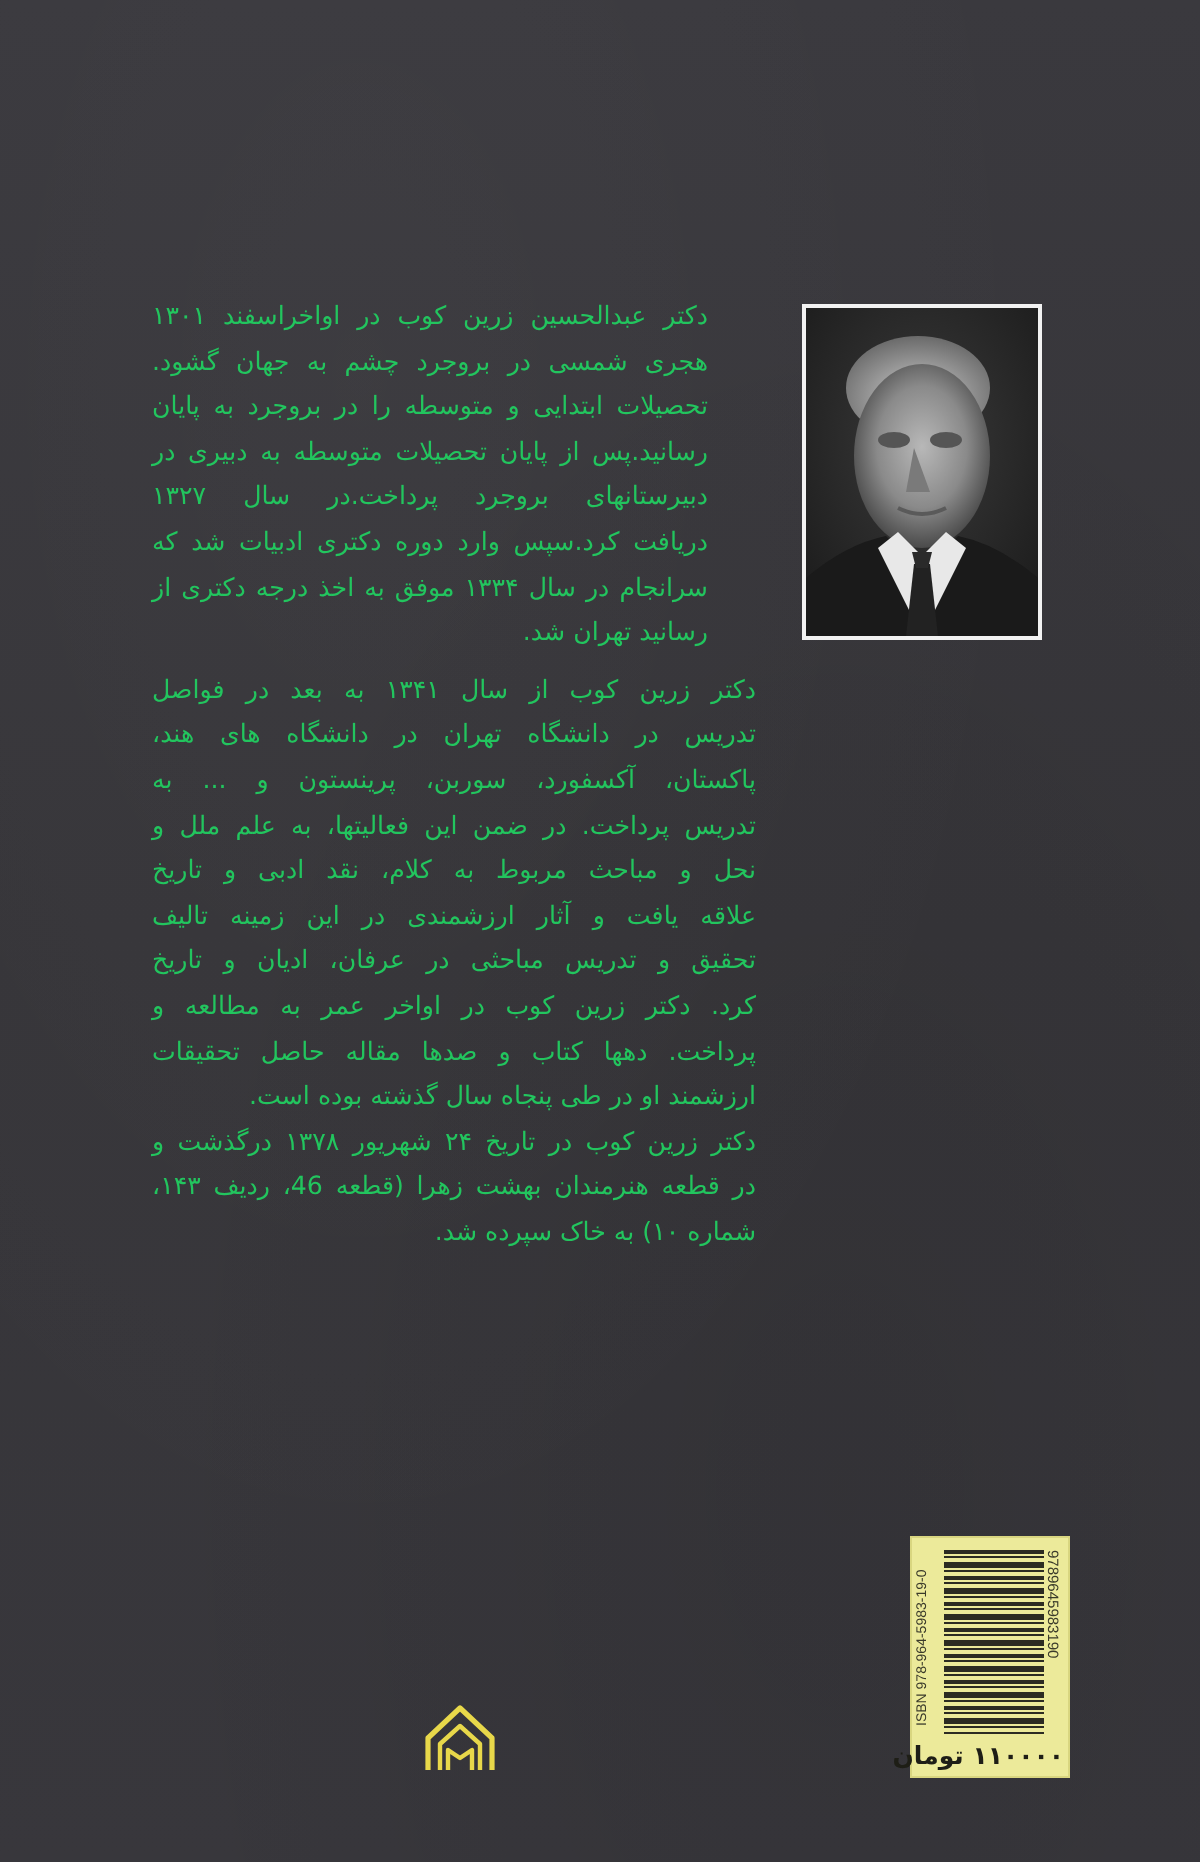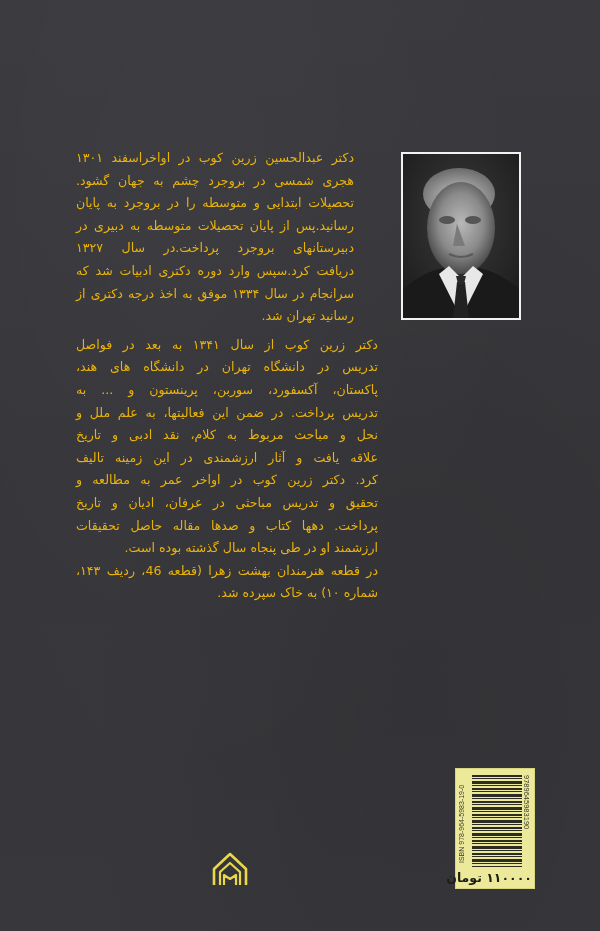--- a/index.html
+++ b/index.html
@@ -16,21 +16,21 @@
       radial-gradient(ellipse at 70% 80%, rgba(0,0,0,0.08), transparent 60%),
       linear-gradient(180deg, #3a393e 0%, #363539 50%, #38373c 100%);
   }
   .text-block {
     position: absolute;
     left: 76px; top: 147px;
     width: 302px;
     direction: rtl;
     text-align: justify;
     text-align-last: right;
-    color: #eab308;
+    color: #22c55e;
     font-size: 12.6px;
     line-height: 22.6px;
   }
   .text-block p { margin: 0; }
   .text-block p.indent { text-indent: 24px; }
   .text-block p + p { margin-top: 6px; }
   .line { display: block; text-align: justify; text-align-last: justify; white-space: nowrap; }
   .line.last { text-align-last: right; }
 
   .photo-frame {
@@ -106,26 +106,27 @@
     <span class="line">سرانجام در سال ۱۳۳۴ موفق به اخذ درجه دکتری از</span>
     <span class="line last">رسانید تهران شد.</span>
   </p>
   <p>
     <span class="line">دکتر زرین کوب از سال ۱۳۴۱ به بعد در فواصل</span>
     <span class="line">تدریس در دانشگاه تهران در دانشگاه های هند،</span>
     <span class="line">پاکستان، آکسفورد، سوربن، پرینستون و ... به</span>
     <span class="line">تدریس پرداخت. در ضمن این فعالیتها، به علم ملل و</span>
     <span class="line">نحل و مباحث مربوط به کلام، نقد ادبی و تاریخ</span>
     <span class="line">علاقه یافت و آثار ارزشمندی در این زمینه تالیف</span>
+    <span class="line">تحقیق و تدریس مباحثی در عرفان، ادیان و تاریخ</span>
     <span class="line">کرد. دکتر زرین کوب در اواخر عمر به مطالعه و</span>
-    <span class="line">تحقیق و تدریس مباحثی در عرفان، ادیان و تاریخ</span>
     <span class="line">پرداخت. دهها کتاب و صدها مقاله حاصل تحقیقات</span>
     <span class="line last">ارزشمند او در طی پنجاه سال گذشته بوده است.</span>
   </p>
   <p style="margin-top:0">
+    <span class="line">دکتر زرین کوب در تاریخ ۲۴ شهریور ۱۳۷۸ درگذشت و</span>
     <span class="line">در قطعه هنرمندان بهشت زهرا (قطعه 46، ردیف ۱۴۳،</span>
     <span class="line last">شماره ۱۰) به خاک سپرده شد.</span>
   </p>
 </div>
 
 <div class="photo-frame">
   <div class="photo">
     <svg viewBox="0 0 116 164" preserveAspectRatio="none">
       <defs>
         <radialGradient id="bgG" cx="50%" cy="40%" r="70%">

